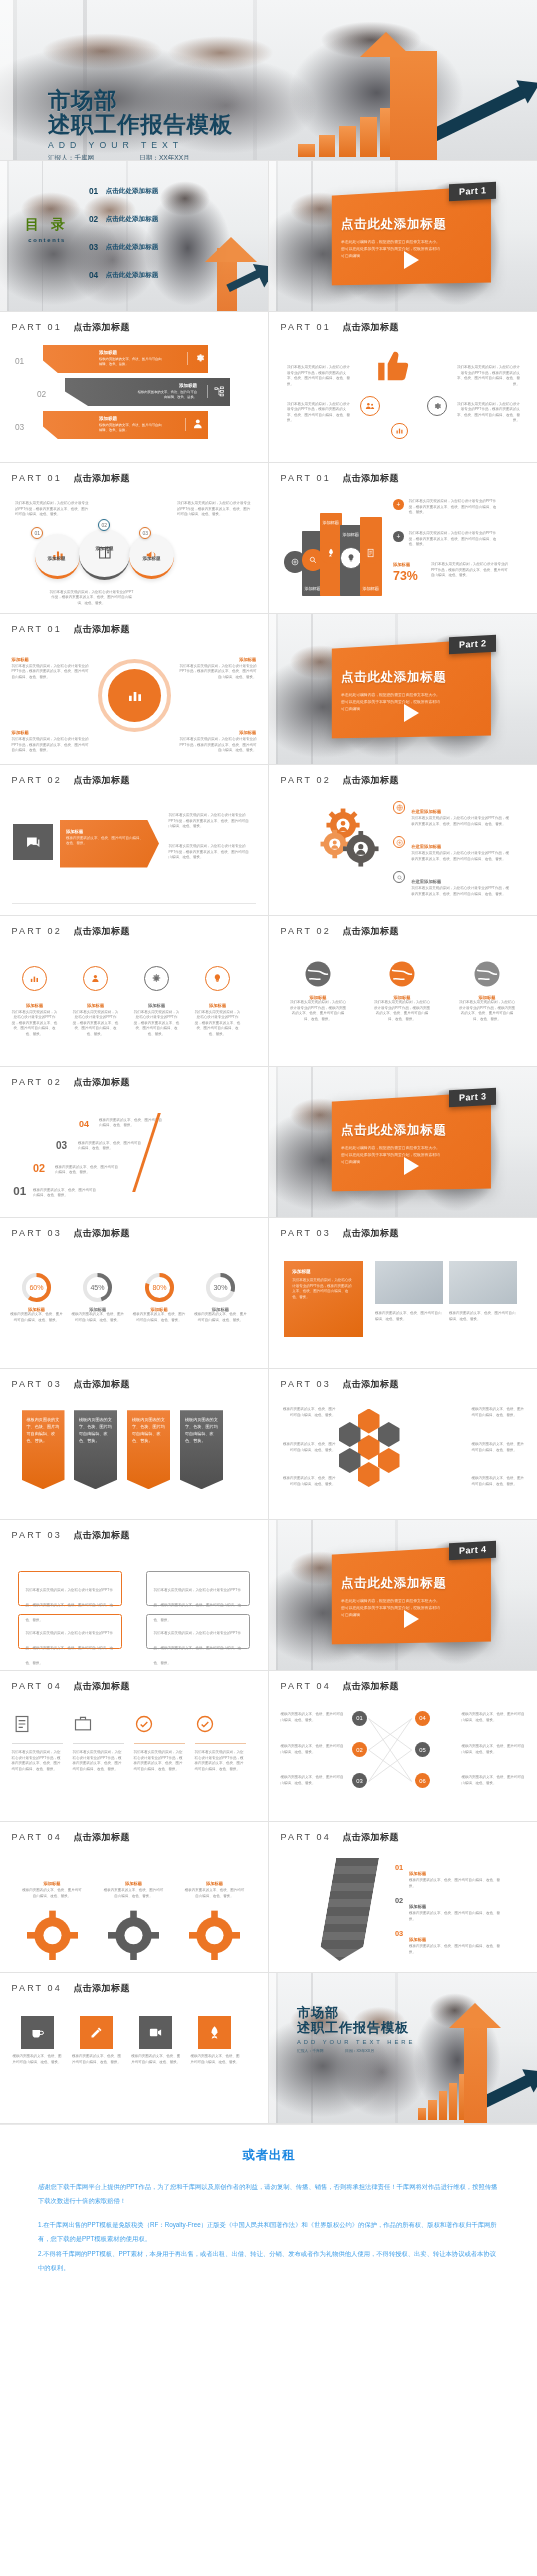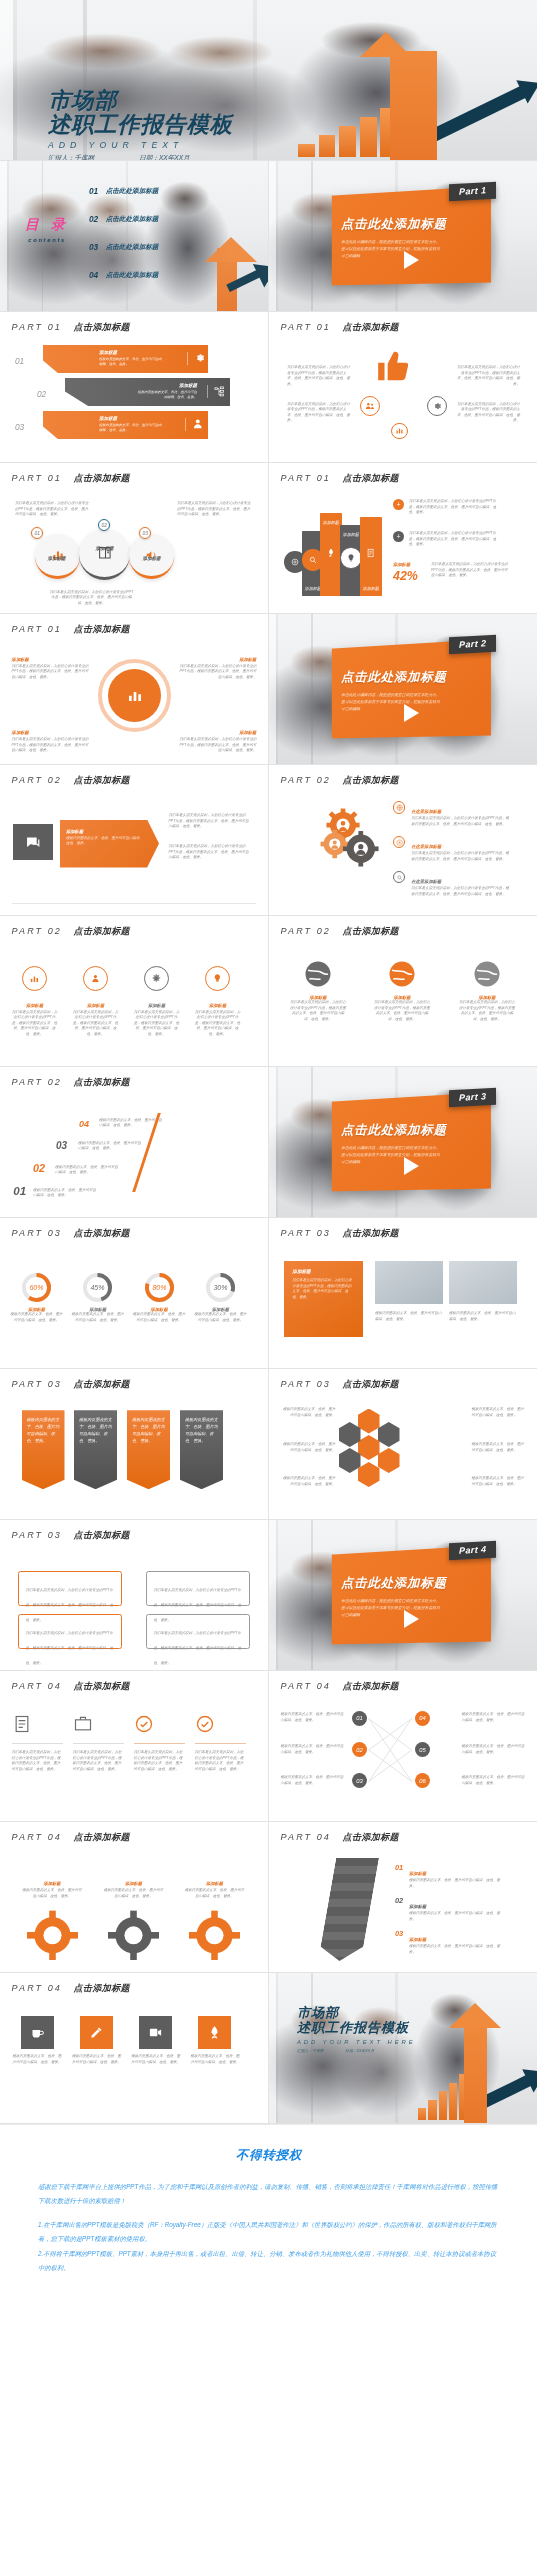--- a/index.html
+++ b/index.html
@@ -2,21 +2,21 @@
 <html style="font-size:13.2px"><head>
 <meta charset="utf-8">
 <style>
   * { box-sizing: border-box; margin:0; padding:0; }
   body {
     width: 538px;
     background: #ffffff;
     font-family: "Liberation Sans", "DejaVu Sans", sans-serif;
     -webkit-font-smoothing: antialiased;
   }
-  .page { width:430px; position:relative; background:#fff;font-style:italic; }
+  .page { width:430px; position:relative; background:#fff; }
 
   
   .slide {
     position: relative;
     width: 269px;
     height: 151px;
     background: #fff;
     overflow: hidden;
     border-right: 0.8px solid #e3e3e3;
     border-bottom: 0.8px solid #e3e3e3;
@@ -232,21 +232,21 @@
 
   <div class="grid">
 
     <div class="slide">
       <div class="photo"></div>
       <div class="arrow-art" style="width:34%;height:70%;opacity:.95">
         <div class="ar-up" style="left:44%;bottom:0;width:22%;height:60%"></div>
         <div class="ar-dk" style="left:58%;bottom:18%;width:38%;height:8%"></div>
       </div>
       <div style="position:absolute;left:25px;top:55px;z-index:4">
-        <div style="font-size:14px;font-weight:bold;color:#ec4899;letter-spacing:4.1px;">目 录</div>
+        <div style="font-size:14px;font-weight:bold;color:#4d7c0f;letter-spacing:4.1px;">目 录</div>
         <div style="font-size:5.8px;font-weight:bold;color:#16455f;letter-spacing:1.7px;margin-top:3.3px;text-align:center">contents</div>
       </div>
       <div style="position:absolute;left:89px;top:25px;z-index:4;display:flex;flex-direction:column;gap:18px">
         <div style="display:flex;align-items:center;gap:7.4px">
           <b style="font-size:8.3px;color:#16455f">01</b>
           <span style="font-size:6.6px;color:#1d5271;font-weight:bold">点击此处添加标题</span>
         </div>
         <div style="display:flex;align-items:center;gap:7.4px">
           <b style="font-size:8.3px;color:#16455f">02</b>
           <span style="font-size:6.6px;color:#1d5271;font-weight:bold">点击此处添加标题</span>
@@ -459,21 +459,21 @@
           <span class="tiny" style="width:91px">我们本着实用美观的原则，为您精心设计最专业的PPT作品，模板内页图表的文字、色块、图片均可自由编辑、改色、替换。</span>
         </div>
         <div style="position:absolute;left:124px;top:40px;display:flex;gap:5px;align-items:flex-start">
           <span style="width:10.8px;height:10.8px;border-radius:50%;background:#5d5d5d;display:flex;align-items:center;justify-content:center;color:#fff;font-size:6.6px;flex:0 0 10.8px">+</span>
           <span class="tiny" style="width:91px">我们本着实用美观的原则，为您精心设计最专业的PPT作品，模板内页图表的文字、色块、图片均可自由编辑、改色、替换。</span>
         </div>
         <div style="position:absolute;left:124px;top:71px;width:116px">
           <div style="display:flex;gap:5px">
             <div style="flex:0 0 33px">
               <div class="tinyb">添加标题</div>
-              <div style="font-size:12.4px;font-weight:bold;color:#ec7524;margin-top:1.7px">42%</div>
+              <div style="font-size:12.4px;font-weight:bold;color:#ec7524;margin-top:1.7px">73%</div>
             </div>
             <span class="tiny" style="width:79px">我们本着实用美观的原则，为您精心设计最专业的PPT作品，模板内页图表的文字、色块、图片均可自由编辑、改色、替换。</span>
           </div>
         </div>
       </div>
     </div>
 
     <div class="slide">
       <div class="c-head">
         <span class="c-part">PART 01</span>
@@ -1090,20 +1090,20 @@
         <div style="display:flex;gap:21.5px;font-size:3.8px;color:#3a5f73;margin-top:3.3px">
           <span>汇报人：千库网</span>
           <span>日期：XX年XX月</span>
         </div>
       </div>
     </div>
 
   </div>
 
   <div class="copy">
-    <div class="copy-title">不得转授权</div>
+    <div class="copy-title">或者出租</div>
     <p class="copy-p">感谢您下载千库网平台上提供的PPT作品，为了您和千库网以及原创作者的利益，请勿复制、传播、销售，否则将承担法律责任！千库网将对作品进行维权，按照传播下载次数进行十倍的索取赔偿！</p>
     <p class="copy-li">1.在千库网出售的PPT模板是免版税类（RF：Royalty-Free）正版受《中国人民共和国著作法》和《世界版权公约》的保护，作品的所有权、版权和著作权归千库网所有，您下载的是PPT模板素材的使用权。</p>
     <p class="copy-li">2.不得将千库网的PPT模板、PPT素材，本身用于再出售，或者出租、出借、转让、分销、发布或者作为礼物供他人使用，不得转授权、出卖、转让本协议或者本协议中的权利。</p>
   </div>
 
 </div>
 
 
 </body></html>

